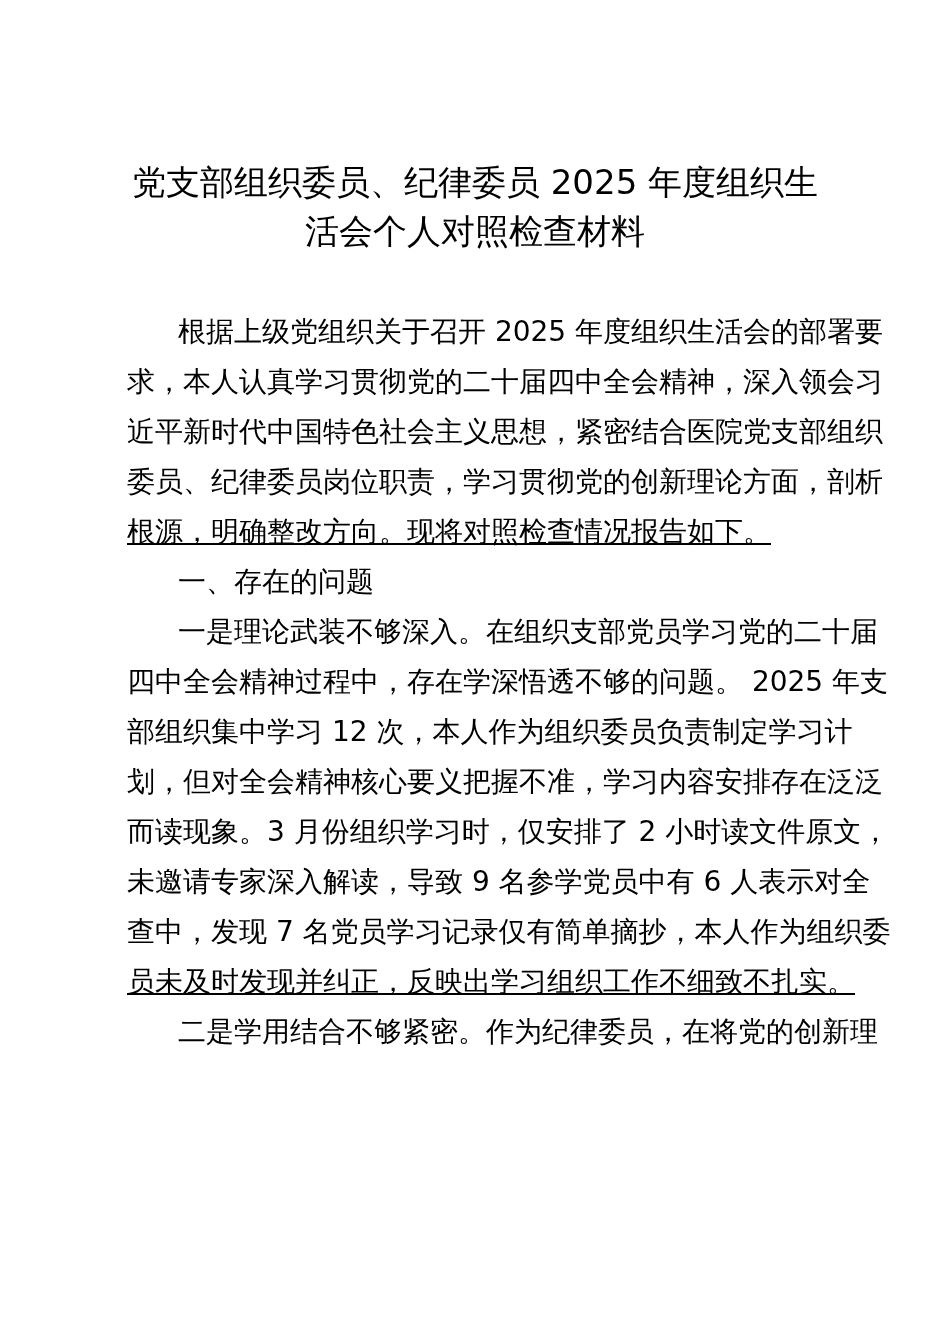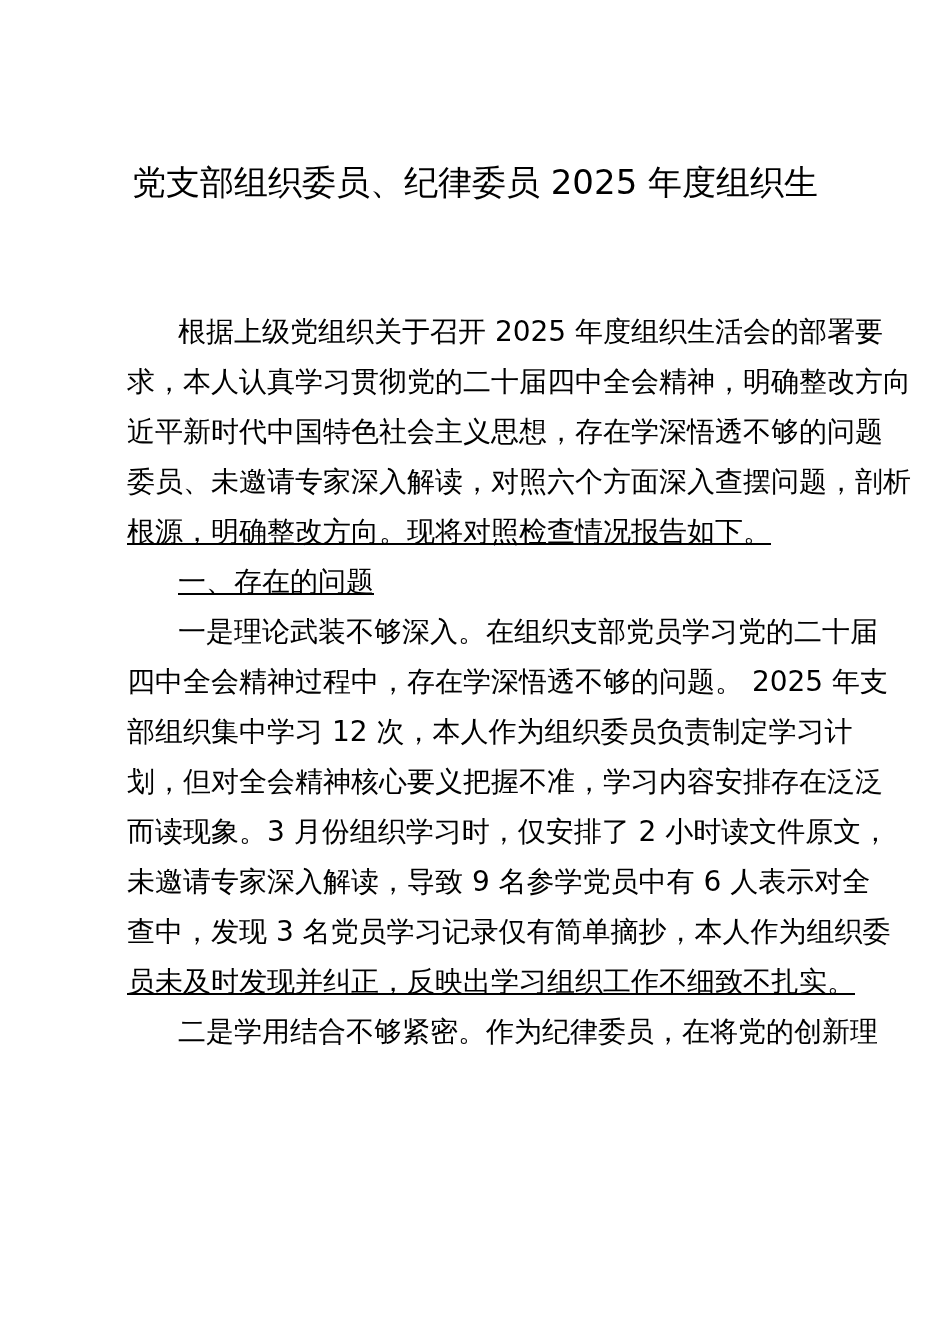--- a/index.html
+++ b/index.html
@@ -56,53 +56,53 @@
     }
     .line.last {
       text-align-last: left;
       text-decoration: underline;
     }
     .line.indent {
       padding-left: 51px;
     }
     .line.heading {
       text-align-last: left;
-      text-decoration: underline;
     }
   </style>
 </head>
 <body>
 
 <div class="page">
 
   <h1 class="title">
     <span>党支部组织委员、纪律委员 2025 年度组织生</span>
+    <span>活会个人对照检查材料</span>
   </h1>
 
   <div class="body">
 
     <div>
       <span class="line indent">根据上级党组织关于召开 2025 年度组织生活会的部署要</span>
-      <span class="line">求，本人认真学习贯彻党的二十届四中全会精神，明确整改方向</span>
-      <span class="line">近平新时代中国特色社会主义思想，存在学深悟透不够的问题</span>
-      <span class="line">委员、未邀请专家深入解读，对照六个方面深入查摆问题，剖析</span>
+      <span class="line">求，本人认真学习贯彻党的二十届四中全会精神，深入领会习</span>
+      <span class="line">近平新时代中国特色社会主义思想，紧密结合医院党支部组织</span>
+      <span class="line">委员、纪律委员岗位职责，学习贯彻党的创新理论方面，剖析</span>
       <span class="line last">根源，明确整改方向。现将对照检查情况报告如下。</span>
     </div>
 
     <span class="line indent heading">一、存在的问题</span>
 
 
     <div>
       <span class="line indent">一是理论武装不够深入。在组织支部党员学习党的二十届</span>
       <span class="line">四中全会精神过程中，存在学深悟透不够的问题。 2025 年支</span>
       <span class="line">部组织集中学习 12 次，本人作为组织委员负责制定学习计</span>
       <span class="line">划，但对全会精神核心要义把握不准，学习内容安排存在泛泛</span>
       <span class="line">而读现象。3 月份组织学习时，仅安排了 2 小时读文件原文，</span>
       <span class="line">未邀请专家深入解读，导致 9 名参学党员中有 6 人表示对全</span>
-      <span class="line">查中，发现 3 名党员学习记录仅有简单摘抄，本人作为组织委</span>
+      <span class="line">查中，发现 7 名党员学习记录仅有简单摘抄，本人作为组织委</span>
       <span class="line last">员未及时发现并纠正，反映出学习组织工作不细致不扎实。</span>
     </div>
 
     <div>
       <span class="line indent">二是学用结合不够紧密。作为纪律委员，在将党的创新理</span>
     </div>
 
   </div>
 </div>
 

